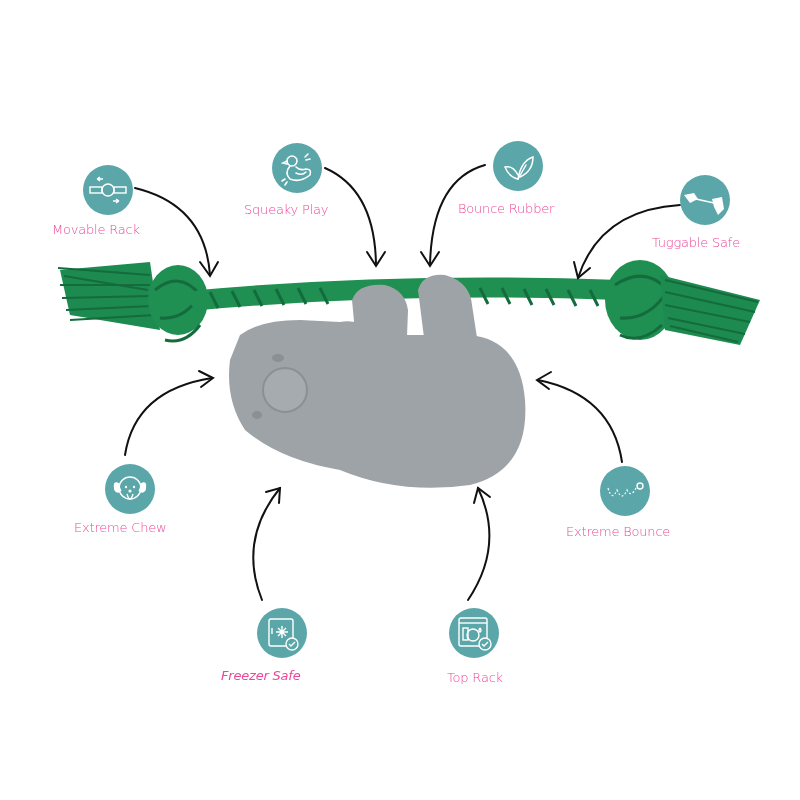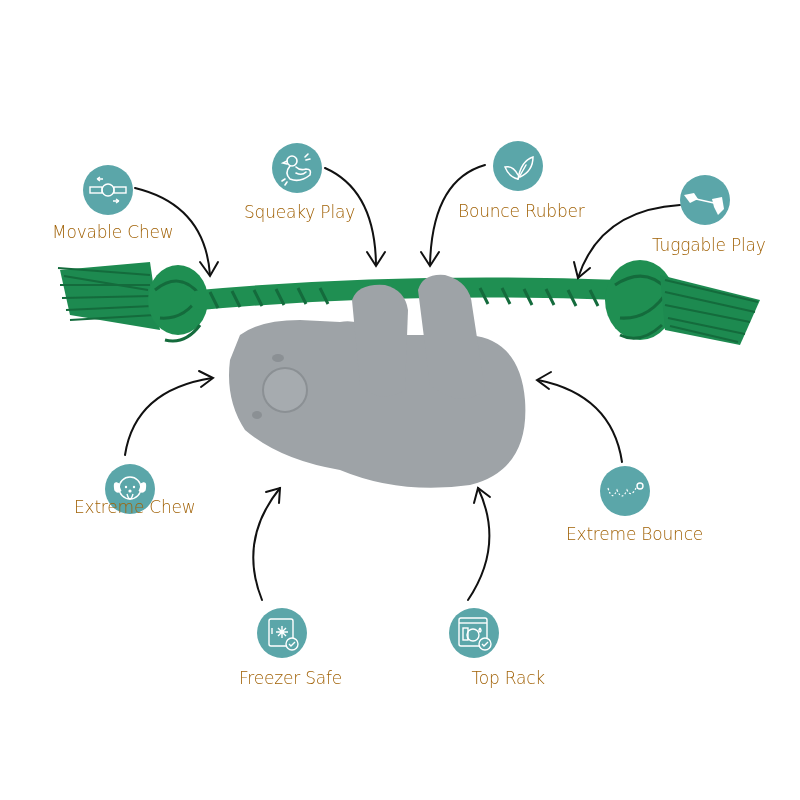--- a/index.html
+++ b/index.html
@@ -1,22 +1,22 @@
 <!DOCTYPE html>
 <html><head>
 <meta charset="utf-8">
 <style>
   html, body { margin:0; padding:0; background:#ffffff; }
   body { width:800px; height:800px; position:relative; overflow:hidden; font-family:"DejaVu Sans", sans-serif; }
   .canvas { position:absolute; left:0; top:0; width:800px; height:800px; }
   .feature { position:absolute; text-align:center; }
   .icon-circle { position:absolute; width:50px; height:50px; border-radius:50%; background:#5ba6a9; }
   .icon-circle svg { position:absolute; left:0; top:0; width:50px; height:50px; }
-  .label { position:absolute; font-family:"DejaVu Sans", sans-serif; font-size:17px; color:#a16207; white-space:nowrap; letter-spacing:-0.2px; font-weight:300; }
-  .label.two-line { text-align:right; line-height:22px; white-space:normal; }
+  .label { position:absolute; font-family:"DejaVu Sans", sans-serif; font-size:13px; color:#ec4899; white-space:nowrap; letter-spacing:-0.2px; font-weight:300; }
+  .label.two-line { text-align:center; line-height:22px; white-space:normal; }
   svg.overlay { position:absolute; left:0; top:0; }
 </style>
 </head>
 <body>
 
 <div class="canvas">
 
   <svg class="overlay" width="800" height="800">
 
     <g>
@@ -82,21 +82,21 @@
       <svg viewBox="0 0 50 50">
           <g stroke="#fff" stroke-width="1.4" fill="none">
             <circle cx="25" cy="25" r="6"></circle>
             <rect x="7" y="22" width="12" height="6"></rect>
             <rect x="31" y="22" width="12" height="6"></rect>
             <path d="M20 14 L14 14 M14 14 l3 -2 M14 14 l3 2"></path>
             <path d="M30 36 L36 36 M36 36 l-3 -2 M36 36 l-3 2"></path>
           </g>
         </svg>
     </div>
-    <div class="label" style="left:52px;top:222px;">Movable Chew</div>
+    <div class="label" style="left:52px;top:222px;">Movable Rack</div>
   </div>
 
   <div class="feature">
     <div class="icon-circle" style="left:272px;top:143px;">
       <svg viewBox="0 0 50 50">
           <g stroke="#fff" stroke-width="1.6" fill="none" stroke-linecap="round">
             <circle cx="20" cy="18" r="5"></circle>
             <path d="M15 18 l-4 2 l4 1"></path>
             <path d="M18 23 Q12 30 18 36 Q28 40 38 32 Q40 26 34 26 Q28 28 24 24"></path>
             <path d="M24 30 Q30 33 34 29"></path>
@@ -124,38 +124,38 @@
   <div class="feature">
     <div class="icon-circle" style="left:680px;top:175px;">
       <svg viewBox="0 0 50 50">
           <g fill="#fff">
             <path d="M4 20 L14 18 L18 24 L10 28 Z"></path>
             <path d="M32 24 L42 22 L44 34 L38 40 L34 32 Z"></path>
           </g>
           <path d="M16 24 L34 28" stroke="#fff" stroke-width="1.4"></path>
         </svg>
     </div>
-    <div class="label" style="left:652px;top:235px;">Tuggable Play</div>
+    <div class="label" style="left:652px;top:235px;">Tuggable Safe</div>
   </div>
 
   <div class="feature">
     <div class="icon-circle" style="left:105px;top:464px;">
       <svg viewBox="0 0 50 50">
           <g stroke="#fff" stroke-width="1.4" fill="none">
             <circle cx="25" cy="24" r="11"></circle>
             <path d="M14 20 Q8 16 10 26 Q13 30 16 26" fill="#fff"></path>
             <path d="M36 20 Q42 16 40 26 Q37 30 34 26" fill="#fff"></path>
             <path d="M22 30 Q25 40 28 30"></path>
           </g>
           <circle cx="21" cy="23" r="1.2" fill="#fff"></circle>
           <circle cx="29" cy="23" r="1.2" fill="#fff"></circle>
           <circle cx="25" cy="27" r="1.6" fill="#fff"></circle>
         </svg>
     </div>
-    <div class="label" style="left:74px;top:497px;">Extreme Chew</div>
+    <div class="label" style="left:74px;top:520px;">Extreme Chew</div>
   </div>
 
   <div class="feature">
     <div class="icon-circle" style="left:600px;top:466px;">
       <svg viewBox="0 0 50 50">
           <path d="M8 22 Q12 36 17 24 Q22 36 27 24 Q31 32 36 22" stroke="#fff" stroke-width="1.2" fill="none" stroke-dasharray="2 2"></path>
           <circle cx="40" cy="20" r="3" stroke="#fff" stroke-width="1.4" fill="none"></circle>
         </svg>
     </div>
     <div class="label" style="left:566px;top:524px;">Extreme Bounce</div>
@@ -166,21 +166,21 @@
       <svg viewBox="0 0 50 50">
           <g stroke="#fff" stroke-width="1.4" fill="none">
             <rect x="12" y="11" width="24" height="27" rx="2"></rect>
             <path d="M15 20 L15 26"></path>
             <path d="M25 18 L25 30 M19 24 L31 24 M21 20 L29 28 M29 20 L21 28"></path>
           </g>
           <circle cx="35" cy="36" r="6" fill="#5ba6a9" stroke="#fff" stroke-width="1.4"></circle>
           <path d="M32 36 l2 2 l4 -4" stroke="#fff" stroke-width="1.4" fill="none"></path>
         </svg>
     </div>
-    <div class="label" style="left:239px;top:668px;">Freezer Safe</div>
+    <div class="label" style="left:221px;top:668px;font-style:italic;">Freezer Safe</div>
   </div>
 
   <div class="feature">
     <div class="icon-circle" style="left:449px;top:608px;">
       <svg viewBox="0 0 50 50">
           <g stroke="#fff" stroke-width="1.4" fill="none">
             <rect x="10" y="10" width="28" height="28" rx="2"></rect>
             <path d="M10 15 L38 15"></path>
             <circle cx="24" cy="27" r="6"></circle>
             <rect x="14" y="20" width="5" height="12"></rect>

